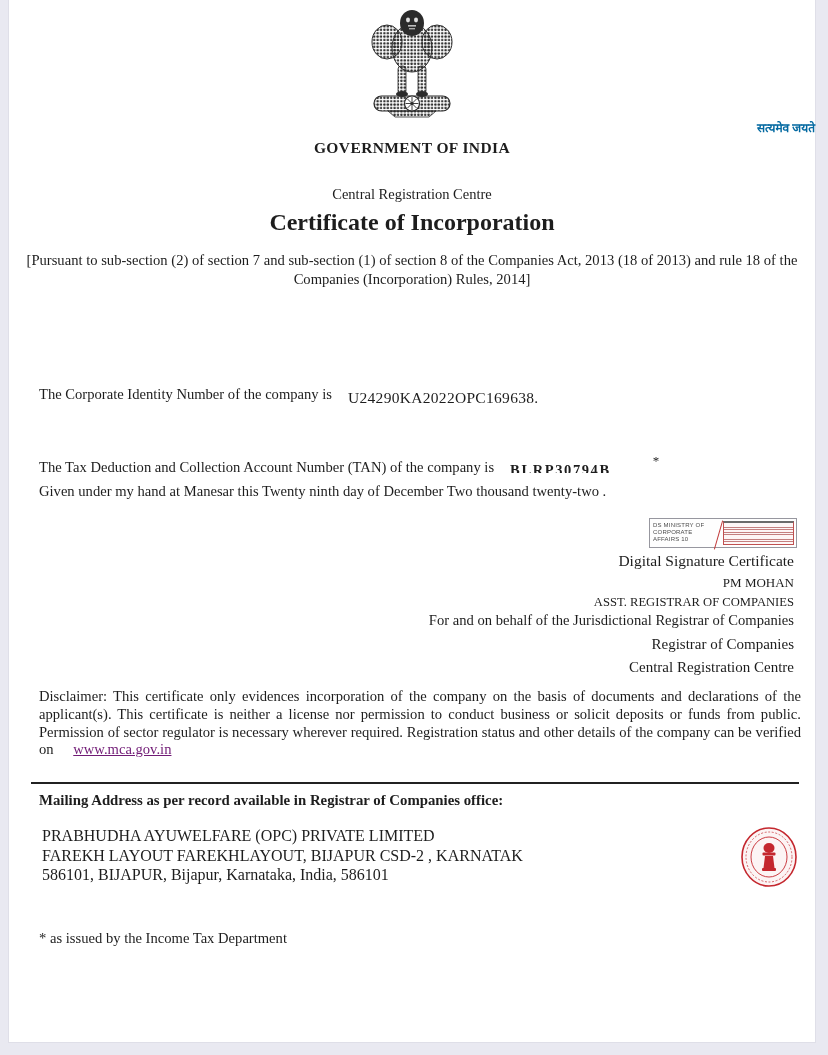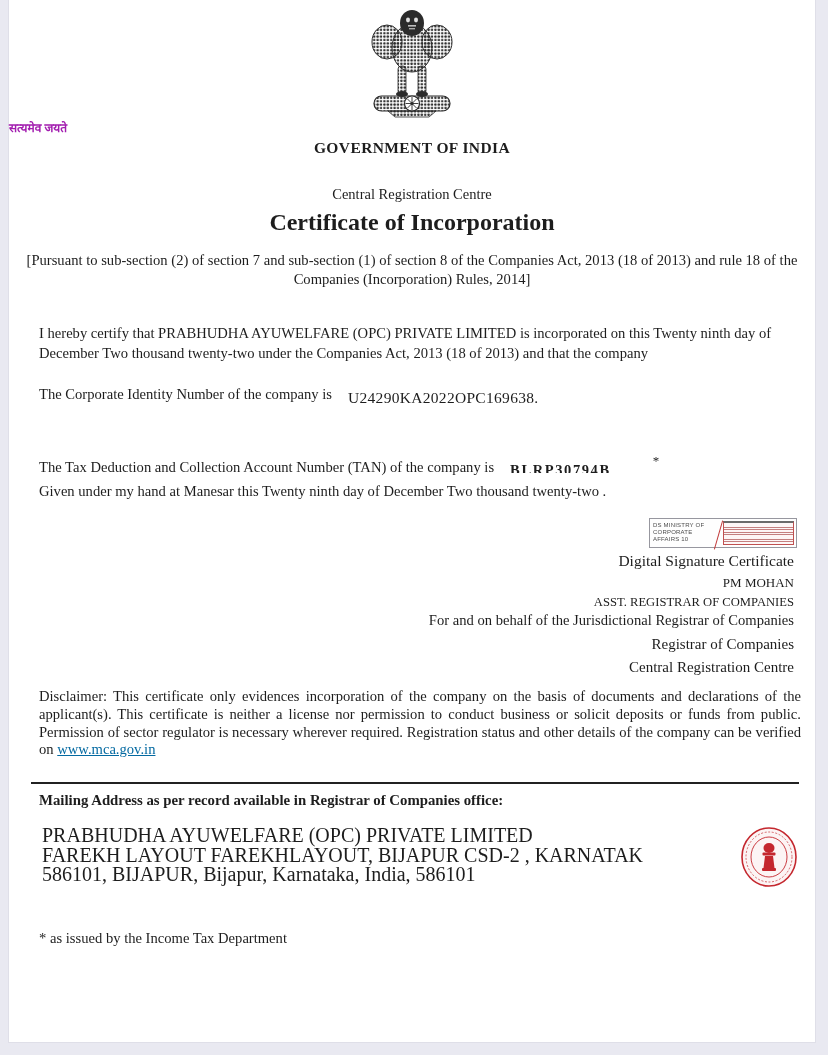--- a/index.html
+++ b/index.html
@@ -22,24 +22,24 @@
     border: 1px solid #dfdfe8;
     border-top: none;
     box-sizing: border-box;
   }
   .abs { position: absolute; }
 
   
   .emblem-wrap { left: 0; right: 0; top: 8px; text-align: center; }
   .emblem-caption {
     left: 0; right: 0; top: 119px;
-    text-align: left;
+    text-align: right;
     font-size: 12px;
     font-weight: bold;
-    color: #a21caf;
+    color: #0369a1;
   }
   .gov-line1 { left:0; right:0; top:139px; text-align:center; font-weight:bold; font-size:15.5px; letter-spacing:.4px; }
   .gov-line2 { left:0; right:0; top:158px; text-align:center; font-weight:bold; font-size:15.5px; letter-spacing:.4px; }
   .crc-line  { left:0; right:0; top:186px; text-align:center; font-size:14.5px; }
   .cert-title { left:0; right:0; top:209px; text-align:center; font-weight:bold; font-size:24px; }
   .cert-subtitle {
     left:0; right:0; top:251px;
     margin: 0 auto; width: 778px;
     text-align:center; font-size:14.6px; line-height:18.5px;
   }
@@ -99,26 +99,26 @@
   .sig-role  { font-size:12.6px; line-height:15px; margin-bottom:1px; }
   .sig-behalf{ font-size:14.6px; line-height:18px; margin-bottom:7px; }
   .sig-roc   { font-size:15px;  line-height:17px; margin-bottom:6px; }
   .sig-crc   { font-size:15px;  line-height:17px; }
 
   
   .disclaimer {
     left:30px; top:688px; width:762px;
     font-size:14.6px; line-height:17.8px; text-align:justify;
   }
-  .mca-link { color:#0369a1; text-decoration:underline; cursor:pointer; }
+  .mca-link { color:#701a75; text-decoration:underline; cursor:pointer;margin-left:16px; }
 
   
   .rule { left:22px; top:782px; width:768px; height:2px; background:#212121; }
   .mailing-heading { left:30px; top:792px; font-size:14.8px; font-weight:bold; }
-  .address-block { left:33px; top:826px; font-size:20px; line-height:19.5px; }
+  .address-block { left:33px; top:826px; font-size:16px; line-height:19.5px; }
   .seal-wrap { left:729px; top:826px; width:62px; height:64px; }
 
   
   .footnote { left:30px; top:930px; font-size:14.6px; }
 </style>
 </head>
 <body>
 
 <div class="paper">
 
@@ -163,21 +163,20 @@
     </svg>
   </div>
   <div class="abs emblem-caption">सत्यमेव जयते</div>
 
   <div class="abs gov-line1">GOVERNMENT OF INDIA</div>
   <div class="abs crc-line">Central Registration Centre</div>
 
   <div class="abs cert-title">Certificate of Incorporation</div>
   <div class="abs cert-subtitle">[Pursuant to sub-section (2) of section 7 and sub-section (1) of section 8 of the Companies Act, 2013 (18 of 2013) and rule 18 of the Companies (Incorporation) Rules, 2014]</div>
 
-  <div class="abs certify-para">I hereby certify that PRABHUDHA AYUWELFARE (OPC) PRIVATE LIMITED is incorporated on this Twenty ninth day of December Two thousand twenty-two under the Companies Act, 2013 (18 of 2013) and that the company</div>
 
   <div class="abs cin-line">
     <span>The Corporate Identity Number of the company is</span><span class="cin-value">U24290KA2022OPC169638.</span>
   </div>
 
 
   <div class="abs tan-line">
     <span>The Tax Deduction and Collection Account Number (TAN) of the company is</span><span class="clipped-value tan-gap">BLRP30794B</span><span class="footmark tan-mark">*</span>
   </div>
 

